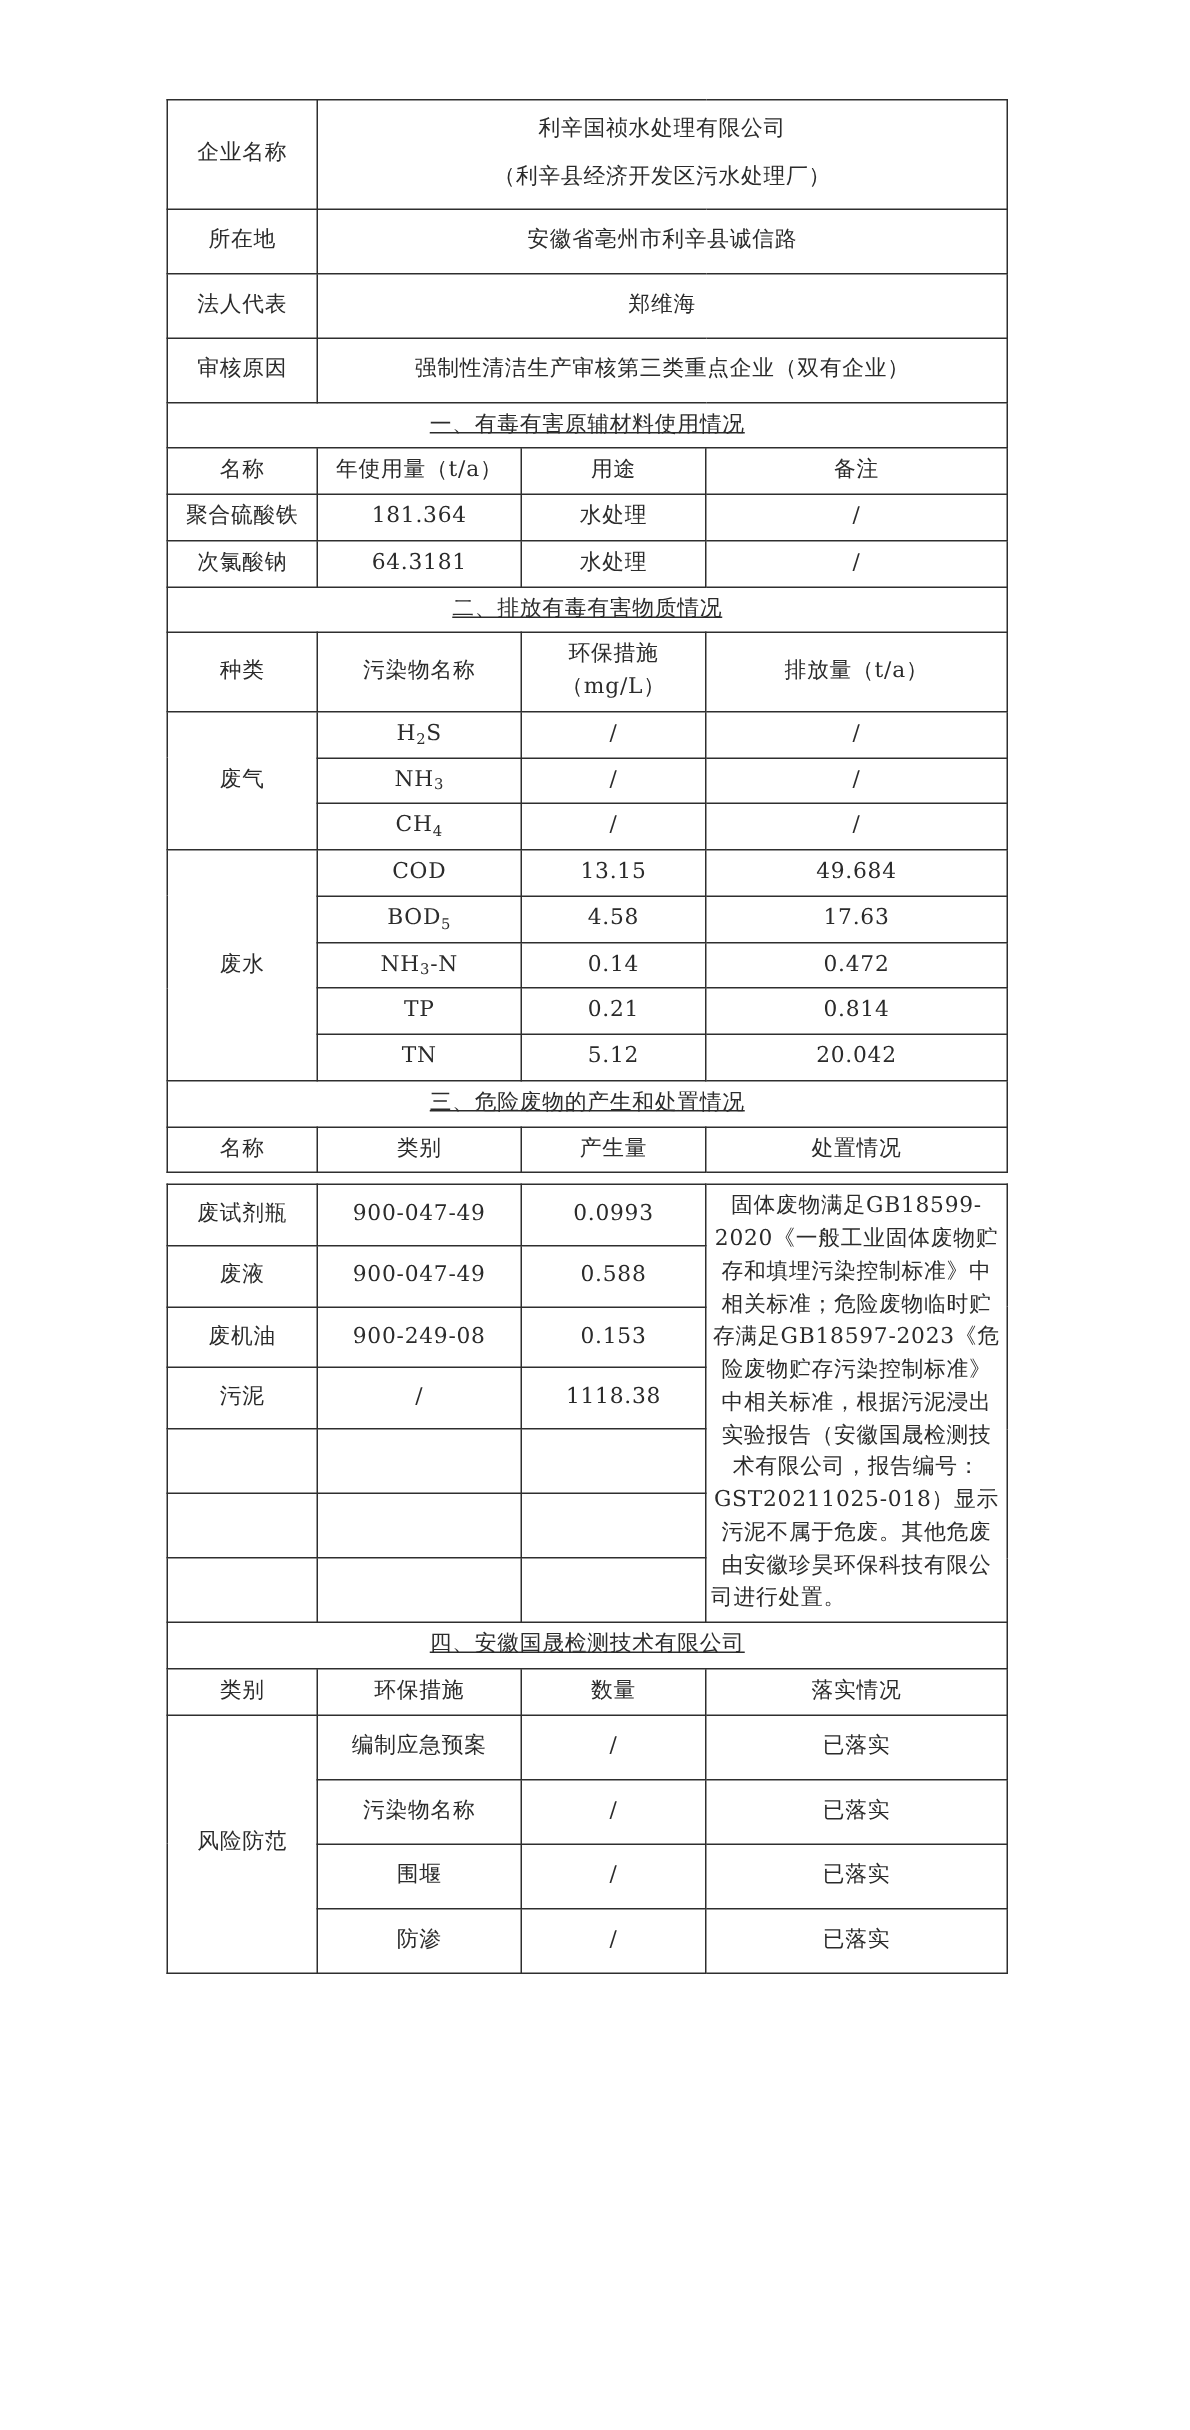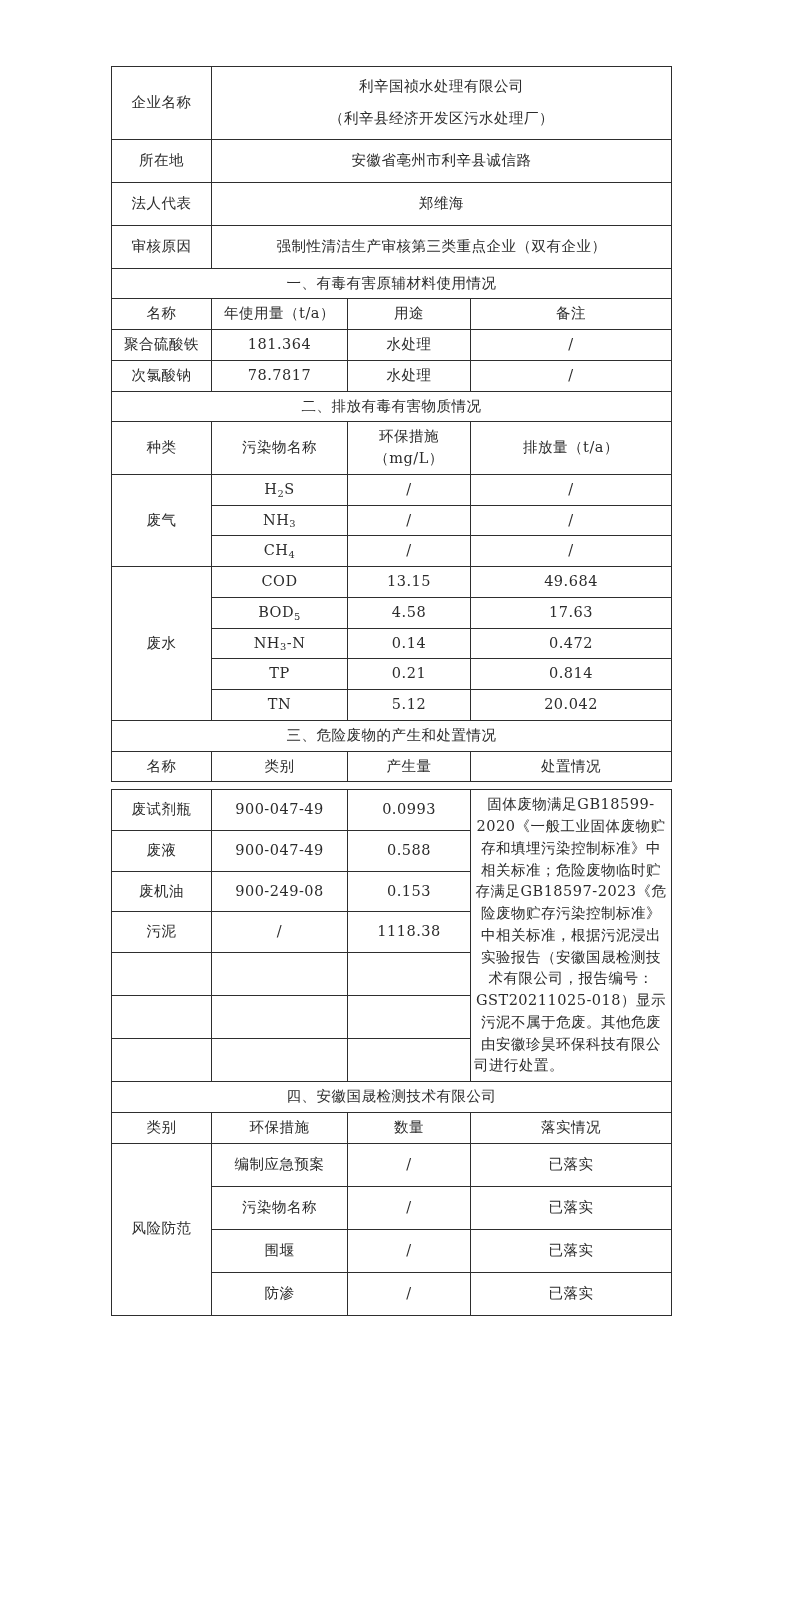--- a/index.html
+++ b/index.html
@@ -37,20 +37,21 @@
     letter-spacing: 0.5px;
   }
   td.lbl { width: 100px; font-family: Liberation Serif, serif; }
 
   td.section {
     text-align: left;
     padding-left: 10px;
     padding-top: 7px;
     padding-bottom: 7px;
     letter-spacing: 1px;
+    text-decoration: underline;
   }
   td.num {
     font-family: "DejaVu Serif", "Liberation Serif", serif;
     letter-spacing: 0.8px;
     font-size: 14.5px;
     margin-top: 44px;
   }
   td.twoline { line-height: 1.7; }
   td.blank { height: 34px; }
 
@@ -124,21 +125,21 @@
         <td>备注</td>
       </tr>
       <tr>
         <td>聚合硫酸铁</td>
         <td class="num">181.364</td>
         <td>水处理</td>
         <td>/</td>
       </tr>
       <tr>
         <td>次氯酸钠</td>
-        <td class="num">78.7817</td>
+        <td class="num">64.3181</td>
         <td>水处理</td>
         <td>/</td>
       </tr>
 
       <tr>
         <td class="section" colspan="4">二、排放有毒有害物质情况</td>
       </tr>
       <tr>
         <td class="lbl">种类</td>
         <td>污染物名称</td>

